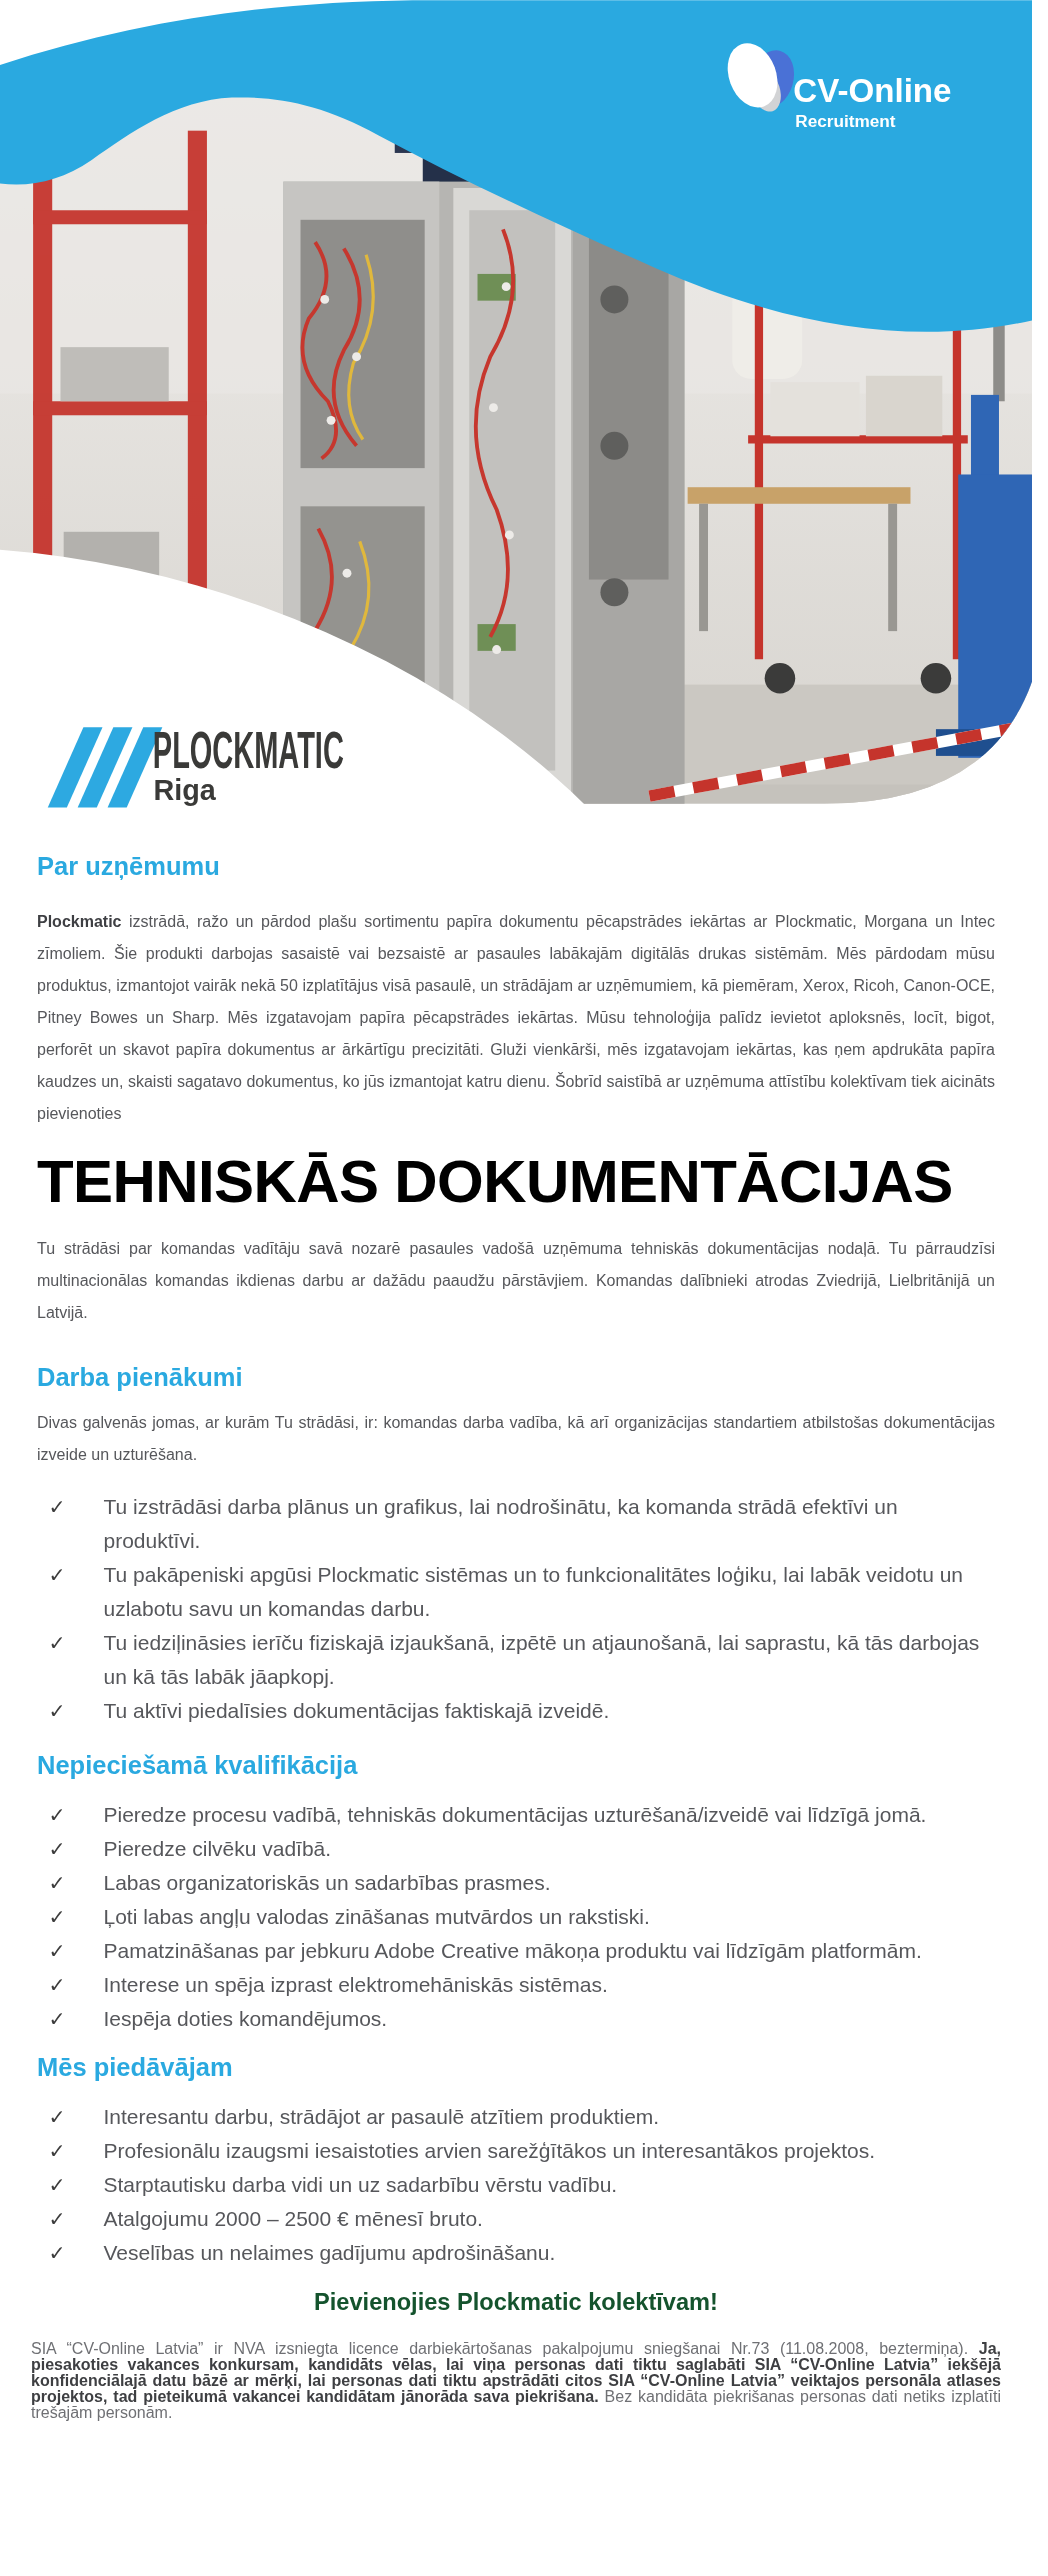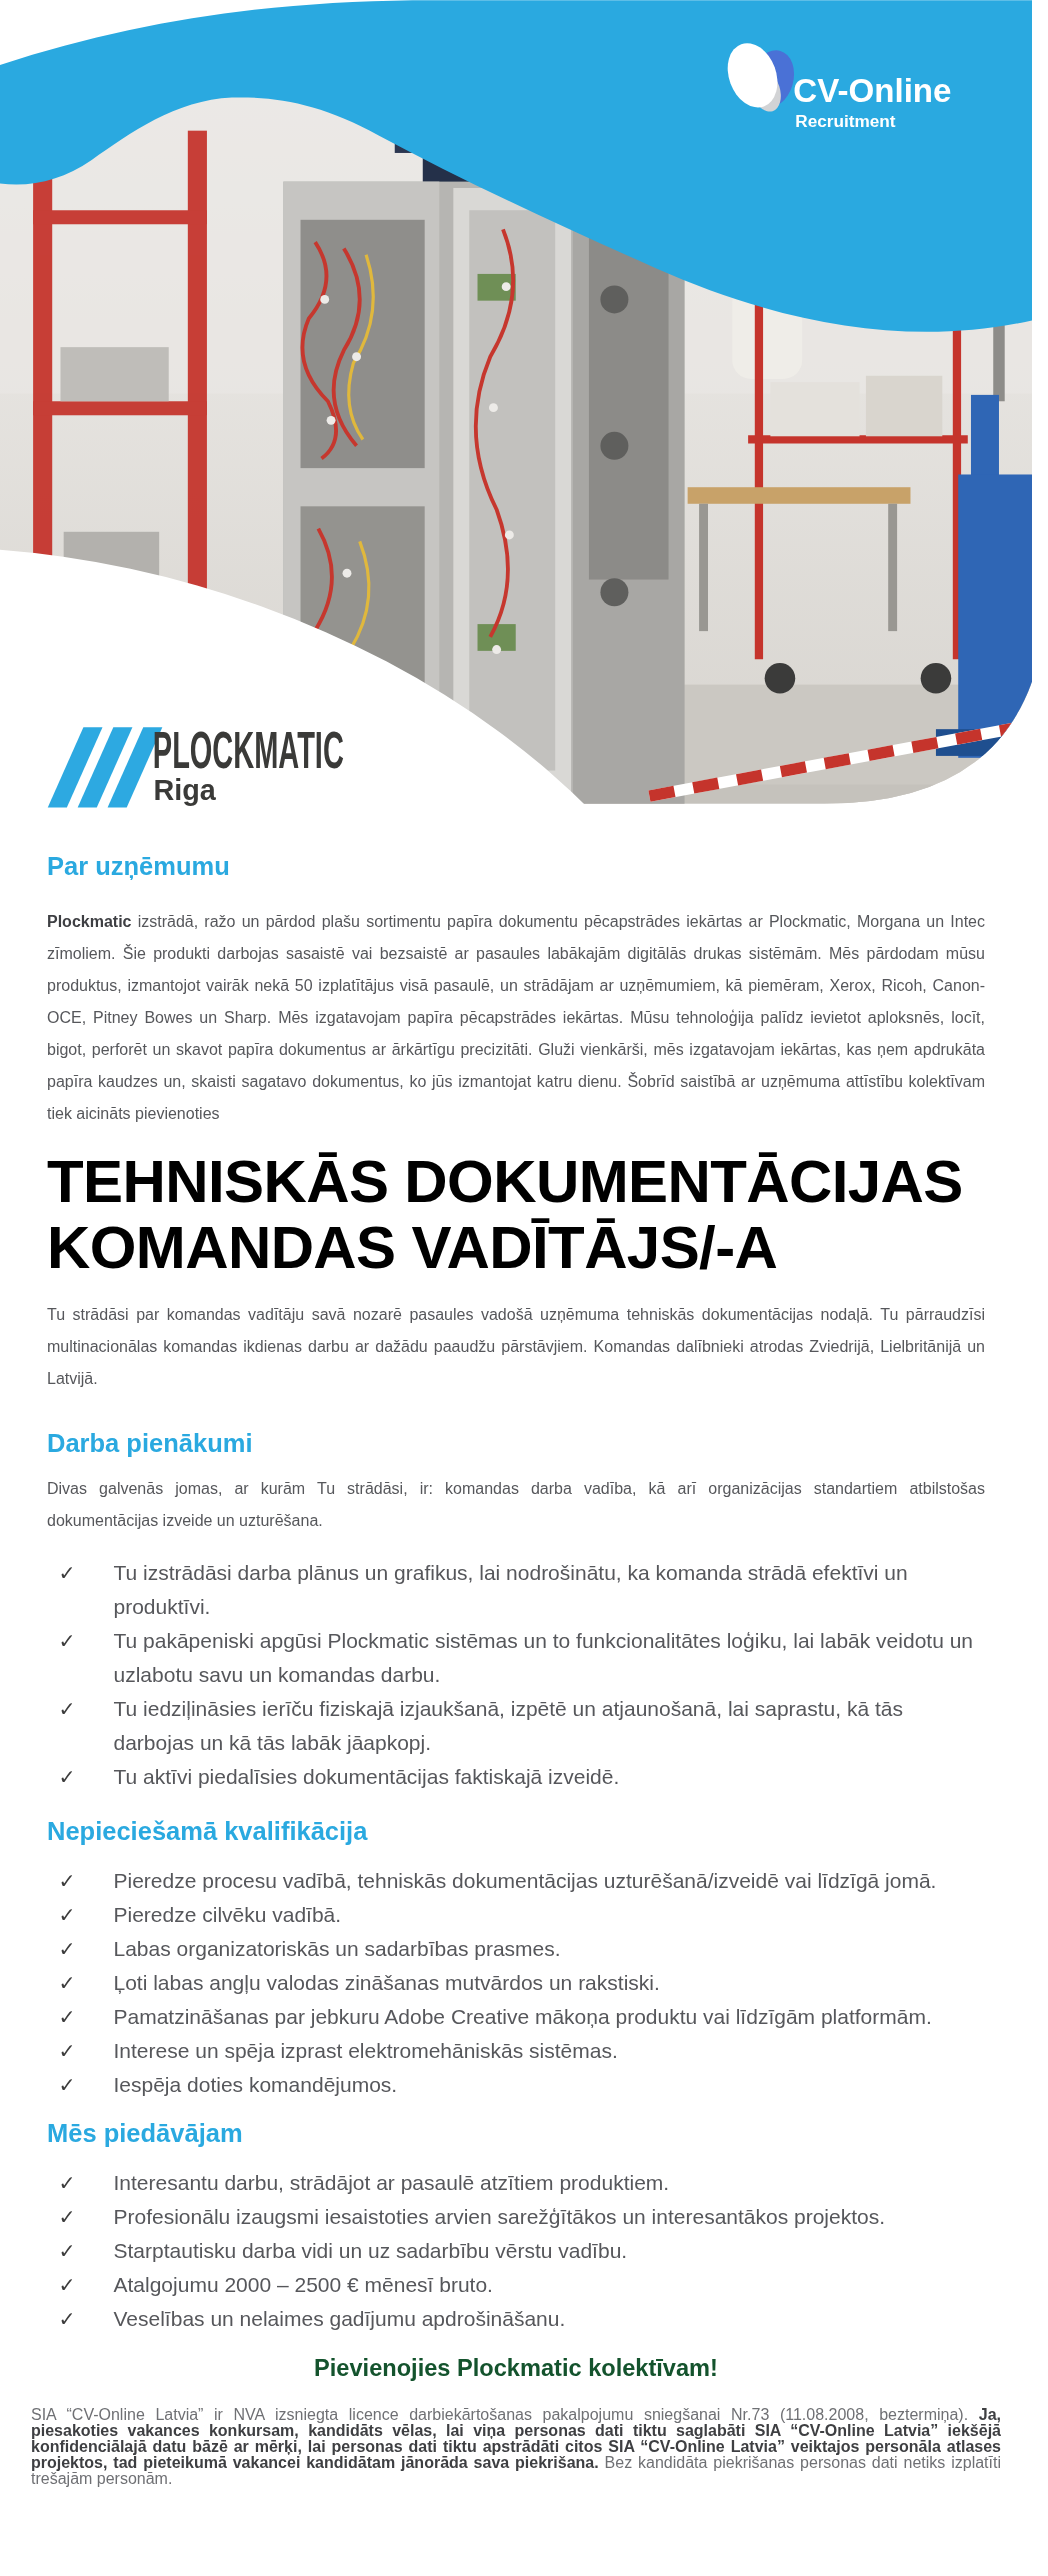--- a/index.html
+++ b/index.html
@@ -6,21 +6,21 @@
   .page{
     position:relative;
     width:1032px;
     height:2576px;
     overflow:hidden;
     background:#ffffff;
     font-family:"Liberation Sans", sans-serif;
     color:#56575B;
   }
   .hero{display:block;width:1048px;height:828px;}
-  .content{padding:0 47px;margin-top:24px;}
+  .content{padding:0 37px;margin-top:24px;}
   .sec-h{
     font-size:25.5px;
     font-weight:700;
     color:#2AA9E0;
     margin:0;
     line-height:28px;
   }
   .h-about{margin:16.6px 0 25.5px;}
   .p-body{
     font-size:16px;
@@ -225,21 +225,20 @@
   </svg>
 
   <div class="content">
 
     <h2 class="sec-h h-about">Par uzņēmumu</h2>
 
     <p class="p-body"><strong>Plockmatic</strong><span> izstrādā, ražo un pārdod plašu sortimentu papīra dokumentu pēcapstrādes iekārtas ar Plockmatic, Morgana un Intec zīmoliem. Šie produkti darbojas sasaistē vai bezsaistē ar pasaules labākajām digitālās drukas sistēmām. Mēs pārdodam mūsu produktus, izmantojot vairāk nekā 50 izplatītājus visā pasaulē, un strādājam ar uzņēmumiem, kā piemēram, Xerox, Ricoh, Canon-OCE, Pitney Bowes un Sharp. Mēs izgatavojam papīra pēcapstrādes iekārtas. Mūsu tehnoloģija palīdz ievietot aploksnēs, locīt, bigot, perforēt un skavot papīra dokumentus ar ārkārtīgu precizitāti. Gluži vienkārši, mēs izgatavojam iekārtas, kas ņem apdrukāta papīra kaudzes un, skaisti sagatavo dokumentus, ko jūs izmantojat katru dienu. Šobrīd saistībā ar uzņēmuma attīstību kolektīvam tiek aicināts pievienoties</span></p>
 
     <div class="job-title">
       <div>TEHNISKĀS DOKUMENTĀCIJAS</div>
-      <div>KOMANDAS VADĪTĀJS/-A</div>
     </div>
 
     <p class="p-body p-resp">Tu strādāsi par komandas vadītāju savā nozarē pasaules vadošā uzņēmuma tehniskās dokumentācijas nodaļā. Tu pārraudzīsi multinacionālas komandas ikdienas darbu ar dažādu paaudžu pārstāvjiem. Komandas dalībnieki atrodas Zviedrijā, Lielbritānijā un Latvijā.</p>
 
     <h2 class="sec-h h-duties">Darba pienākumi</h2>
     <p class="p-body p-duties">Divas galvenās jomas, ar kurām Tu strādāsi, ir: komandas darba vadība, kā arī organizācijas standartiem atbilstošas dokumentācijas izveide un uzturēšana.</p>
 
     <ul class="check">
       <li>
         <span class="chk">✓</span>

